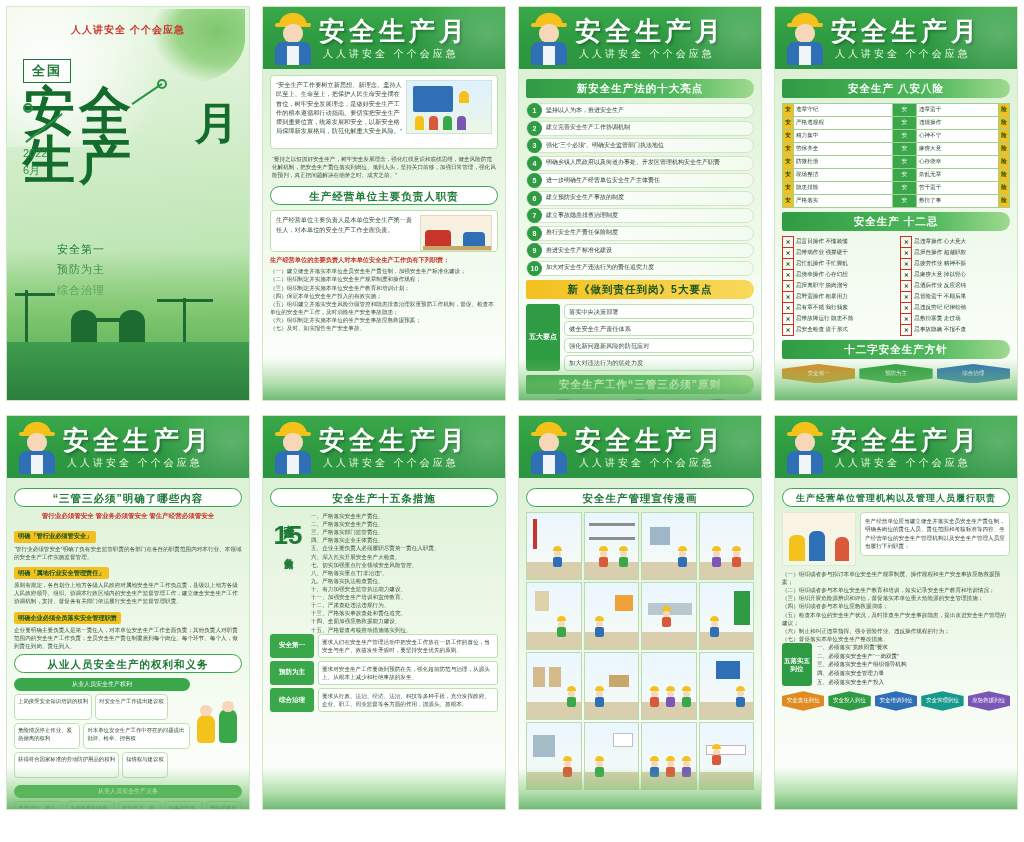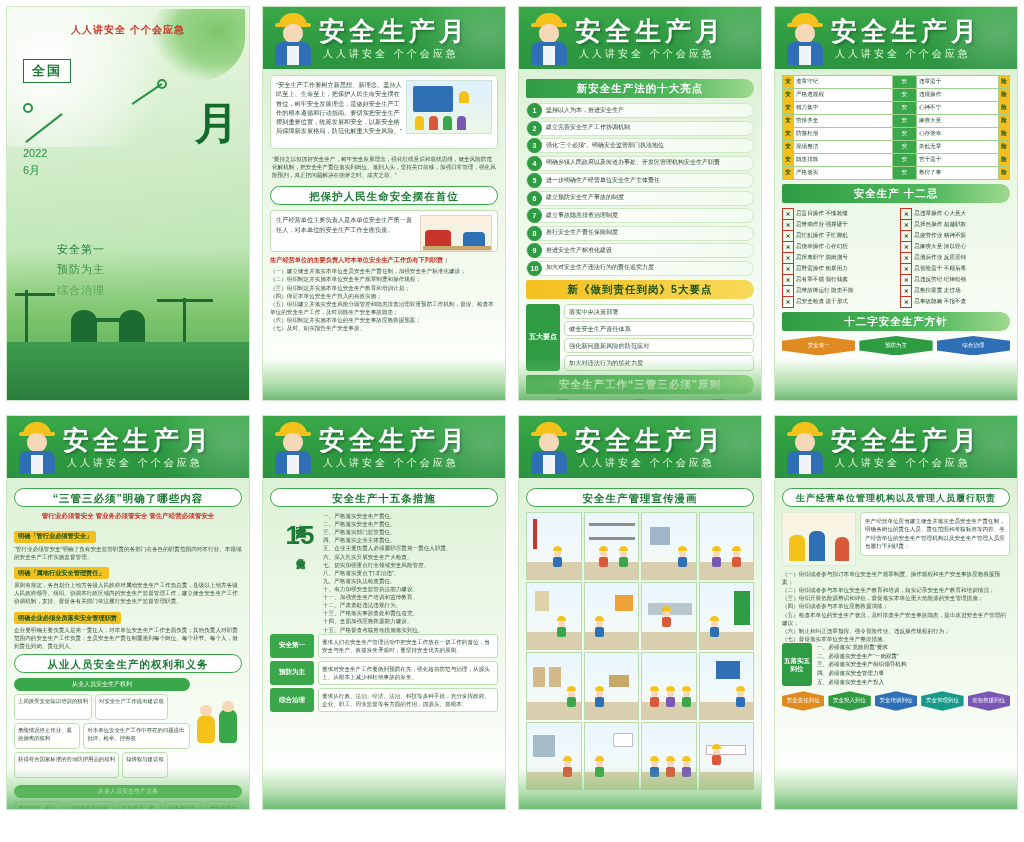--- a/index.html
+++ b/index.html
@@ -306,20 +306,24 @@
   <div class="grid">
 
     <div class="panel">
       <div class="cover">
         <div class="cover-sun"></div>
         <div class="cover-leaf"></div>
         <div class="cover-top-text">人人讲安全  个个会应急</div>
 
         <div class="cover-title-wrap">
           <span class="cover-quanguo">全国</span>
+          <div class="cover-big">
+            <span class="c1">安全</span>
+            <span class="c2">生产</span>
+          </div>
         </div>
         <div class="cover-side">月</div>
 
         <div class="cover-date">
           <div>2022</div>
           <div>6月</div>
         </div>
 
         <div class="cover-line" style="left:14px; top:120px; width:46px; height:2px; transform:rotate(-38deg);"></div>
         <div class="cover-line" style="left:16px; top:96px; width:10px; height:10px; border-radius:50%; background:transparent; border:2px solid #2d9247;"></div>
@@ -363,21 +367,21 @@
               <div style="position:absolute; left:8px; bottom:3px; width:9px; height:14px; background:#f5c21b; border-radius:4px 4px 0 0;"></div>
               <div style="position:absolute; left:22px; bottom:3px; width:9px; height:14px; background:#d85a3a; border-radius:4px 4px 0 0;"></div>
               <div style="position:absolute; left:36px; bottom:3px; width:9px; height:14px; background:#3aa84a; border-radius:4px 4px 0 0;"></div>
               <div style="position:absolute; left:50px; bottom:3px; width:9px; height:14px; background:#7a56b5; border-radius:4px 4px 0 0;"></div>
             </div>
             <div>“安全生产工作要树立新思想、新理念。坚持人民至上、生命至上，把保护人民生命安全摆在首位，树牢安全发展理念，是做好安全生产工作的根本遵循和行动指南。要切实把安全生产摆到重要位置，统筹发展和安全，以新安全格局保障新发展格局，防范化解重大安全风险。”</div>
           </div>
           <div class="mini-sep"></div>
           <div class="tiny" style="padding:3px 2px;">“要持之以恒抓好安全生产，树牢安全发展理念，强化红线意识和底线思维，健全风险防范化解机制，把安全生产责任落实到岗位、落到人头，坚持关口前移，加强日常管理，强化风险预判，真正把问题解决在萌芽之时、成灾之前。”</div>
 
-          <div class="sec-title white-box">把保护人民生命安全摆在首位</div>
+          <div class="sec-title white-box">生产经营单位主要负责人职责</div>
           <div class="card" style="min-height:42px;">
             <div style="float:right; width:72px; height:36px; margin-left:4px; background:linear-gradient(180deg,#fdeede,#eaf7e6); border:1px solid #e6d5c0; position:relative;">
               <div style="position:absolute; left:4px; bottom:4px; width:26px; height:16px; background:#c9352a; border-radius:4px 4px 0 0;"></div>
               <div style="position:absolute; right:6px; bottom:4px; width:22px; height:14px; background:#2f6fb5; border-radius:4px 4px 0 0;"></div>
               <div style="position:absolute; left:2px; bottom:0; width:68px; height:4px; background:#c8a86a;"></div>
             </div>
             <div>生产经营单位主要负责人是本单位安全生产第一责任人，对本单位的安全生产工作全面负责。</div>
           </div>
           <div class="redline" style="margin:4px 0 2px;">生产经营单位的主要负责人对本单位安全生产工作负有下列职责：</div>
           <div class="tiny">
@@ -475,20 +479,21 @@
         <div class="phead">
           <div class="worker">
             <div class="helmet"></div>
               <div class="face"></div>
               <div class="body-sh"></div>
           </div>
           <div class="phead-title">安全生产月</div>
           <div class="phead-sub">人人讲安全   个个会应急</div>
         </div>
         <div class="pbody">
+          <div class="sec-title">安全生产 八安八险</div>
           <table class="risk-table">
             <tbody>
                 <tr>
                   <td class="k">安</td>
                   <td>遵章守纪</td>
                   <td class="v">安</td>
                   <td>违章蛮干</td>
                   <td class="k">险</td>
                 </tr>
             <tr>
@@ -688,21 +693,21 @@
             <div class="helmet"></div>
               <div class="face"></div>
               <div class="body-sh"></div>
           </div>
           <div class="phead-title">安全生产月</div>
           <div class="phead-sub">人人讲安全   个个会应急</div>
         </div>
         <div class="pbody">
           <div class="sec-title white-box">安全生产十五条措施</div>
           <div style="display:flex; gap:5px;">
-            <div style="flex:0 0 36px; display:flex; flex-direction:column; align-items:center; padding-top:4px;margin-left:12px;">
+            <div style="flex:0 0 36px; display:flex; flex-direction:column; align-items:center; padding-top:4px;">
               <div class="vertical-title">安全生产</div>
               <div class="fifteen">15</div>
               <div class="vertical-title" style="font-size:9px;">条措施</div>
             </div>
             <div style="flex:1;" class="tiny">
               <div>一、严格落实安全生产责任。</div>
               <div>二、严格落实安全生产责任。</div>
               <div>三、严格落实部门监管责任。</div>
               <div>四、严格落实企业主体责任。</div>
               <div>五、企业主要负责人必须履职尽责第一责任人职责。</div>

